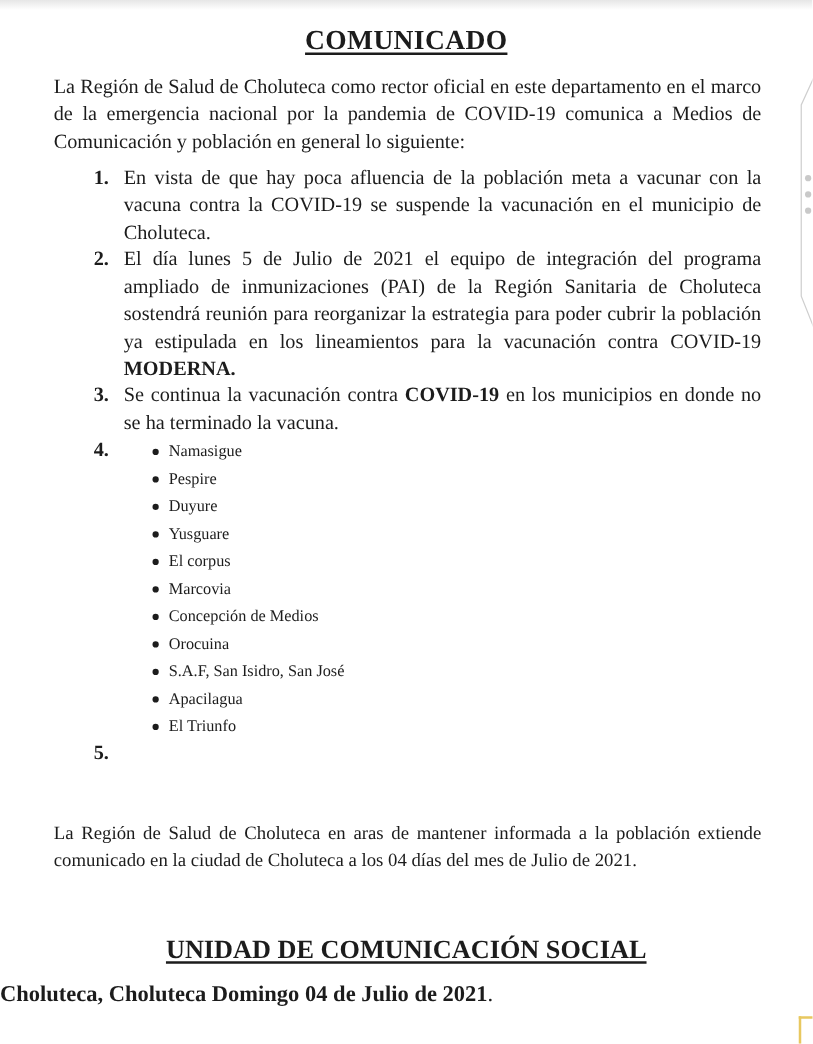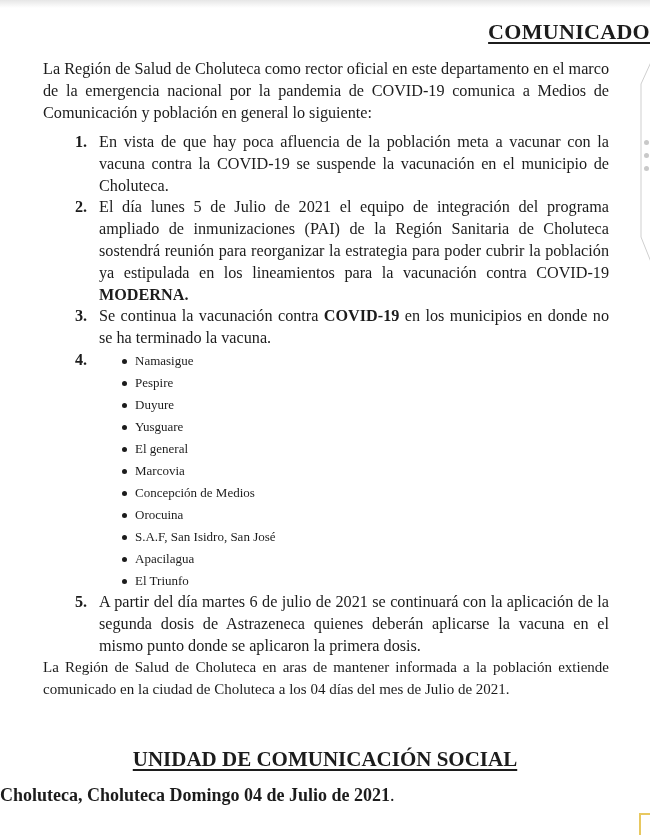--- a/index.html
+++ b/index.html
@@ -24,21 +24,21 @@
   .page {
     position: absolute;
     left: 0; top: 0;
     width: 650px;
     height: 835px;
   }
   .title {
     position: absolute;
     left: 0; width: 650px;
     top: 19px;
-    text-align: right;
+    text-align: center;
     font-weight: bold;
     font-size: 22px;
     letter-spacing: 0.3px;
   }
   .title span {
     text-decoration: underline;
     text-underline-offset: 3px;
     text-decoration-thickness: 2px;
   }
   .intro {
@@ -179,33 +179,32 @@
       <div class="text"><span>Se continua la vacunación contra </span><b>COVID-19</b><span> en los municipios en donde no se ha terminado la vacuna.</span></div>
     </div>
 
     <div class="item">
       <span class="num">4.</span>
       <ul class="bullets">
         <li><span class="dot"></span><span>Namasigue</span></li>
         <li><span class="dot"></span><span>Pespire</span></li>
         <li><span class="dot"></span><span>Duyure</span></li>
         <li><span class="dot"></span><span>Yusguare</span></li>
-        <li><span class="dot"></span><span>El general</span></li>
+        <li><span class="dot"></span><span>El corpus</span></li>
         <li><span class="dot"></span><span>Marcovia</span></li>
         <li><span class="dot"></span><span>Concepción de Medios</span></li>
         <li><span class="dot"></span><span>Orocuina</span></li>
         <li><span class="dot"></span><span>S.A.F, San Isidro, San José</span></li>
         <li><span class="dot"></span><span>Apacilagua</span></li>
         <li><span class="dot"></span><span>El Triunfo</span></li>
       </ul>
     </div>
 
     <div class="item">
       <span class="num">5.</span>
-      <div class="text">A partir del día martes 6 de julio de 2021 se continuará con la aplicación de la segunda dosis de Astrazeneca quienes deberán aplicarse la vacuna en el mismo punto donde se aplicaron la primera dosis.</div>
     </div>
 
   </div>
 
   <div class="closing">La Región de Salud de Choluteca en aras de mantener informada a la población extiende comunicado en la ciudad de Choluteca a los 04 días del mes de Julio de 2021.</div>
 
   <div class="unit">
     <span>UNIDAD DE COMUNICACIÓN SOCIAL</span>
   </div>
 

